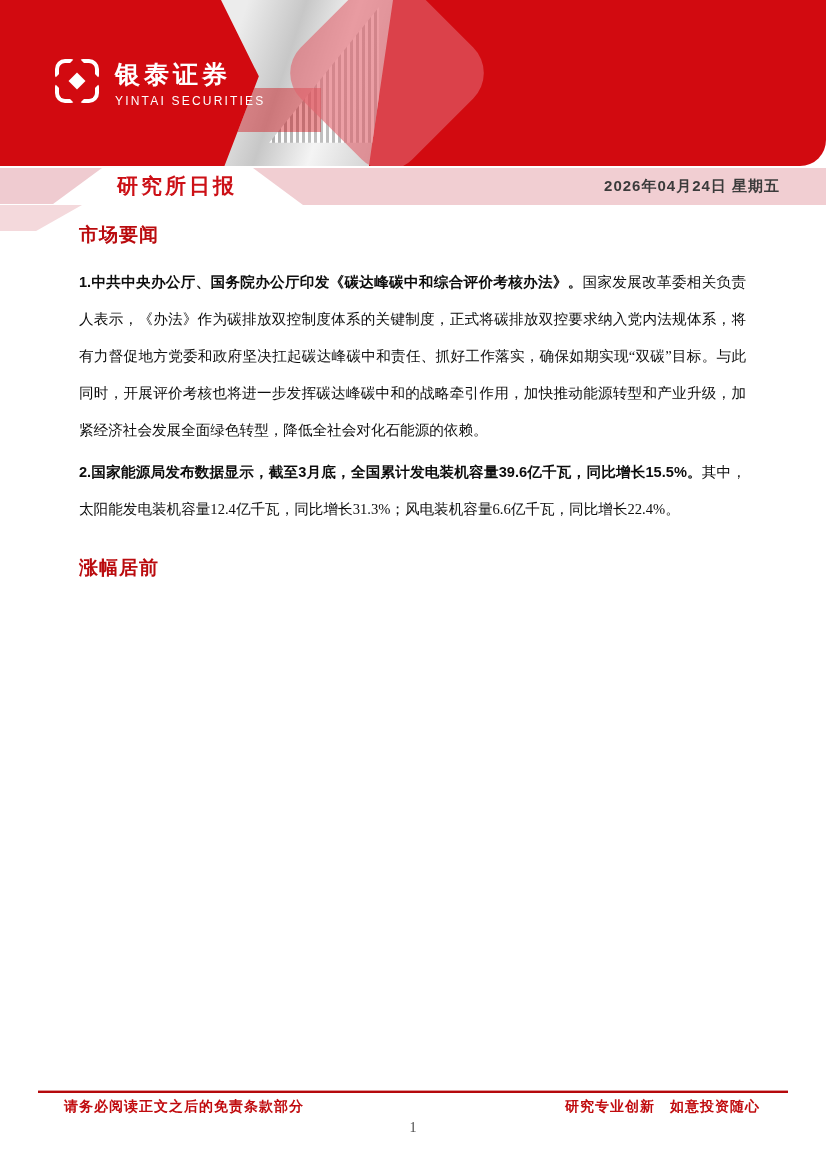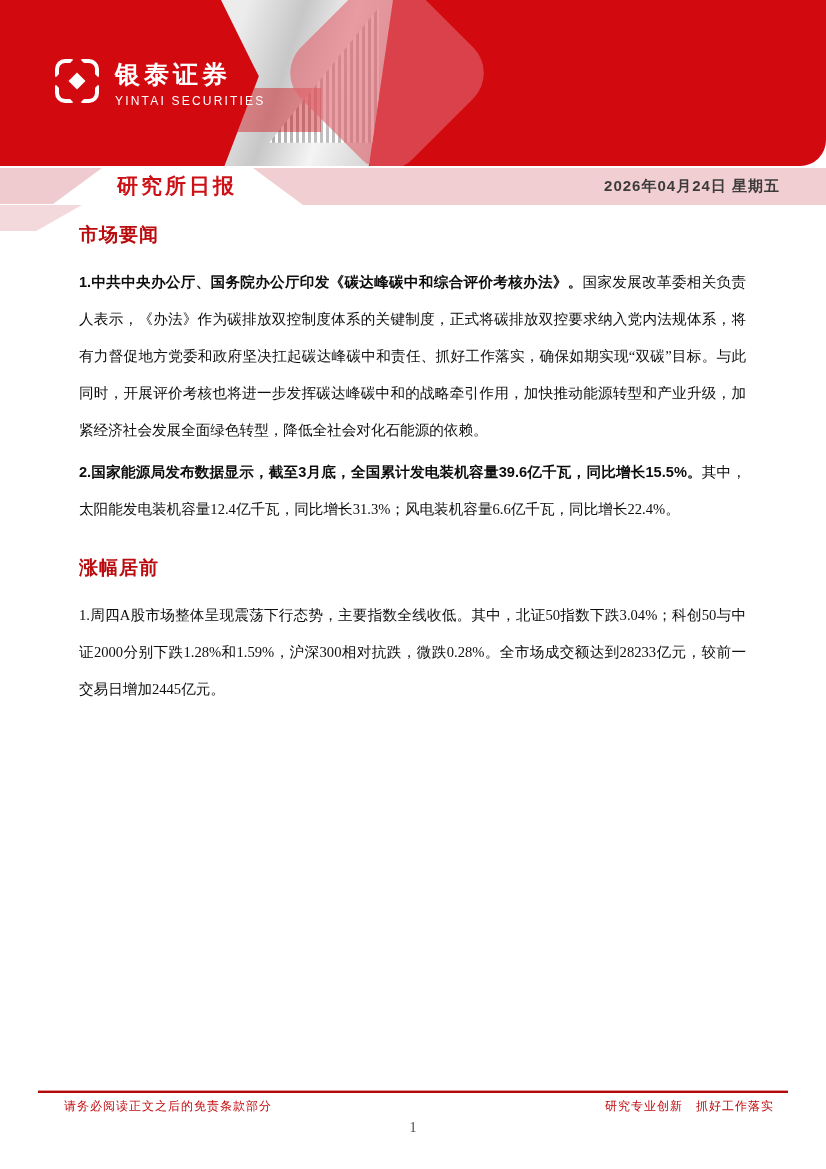--- a/index.html
+++ b/index.html
@@ -93,24 +93,24 @@
     font-family:"Liberation Sans","DejaVu Sans",sans-serif;
     font-weight:bold;
   }
 
   
   .footer-rule {
     position:absolute; left:38px; right:38px; top:1090px; height:3px;
     background:#b5090c; border-top:1px solid #e09a9a;
   }
   .footrow {
-    position:absolute; left:64px; right:52px; top:1098px;
+    position:absolute; left:64px; right:66px; top:1098px;
     display:flex; justify-content:space-between;
     font-family:"Liberation Sans","DejaVu Sans",sans-serif;
-    font-weight:normal; font-size:12px; color:#c00b0e; letter-spacing:1px;
+    font-weight:bold; font-size:14px; color:#c00b0e; letter-spacing:1px;
   }
   .pageno {
     position:absolute; left:0; width:100%; top:1120px; text-align:center;
     font-size:14px; color:#4a4a4a;
   }
 </style>
 </head>
 <body>
 
 <div class="page">
@@ -150,26 +150,25 @@
 
     <h2 class="section-heading">市场要闻</h2>
 
     <p class="para"><span class="lead">1.中共中央办公厅、国务院办公厅印发《碳达峰碳中和综合评价考核办法》。</span><span>国家发展改革委相关负责人表示，《办法》作为碳排放双控制度体系的关键制度，正式将碳排放双控要求纳入党内法规体系，将有力督促地方党委和政府坚决扛起碳达峰碳中和责任、抓好工作落实，确保如期实现“双碳”目标。与此同时，开展评价考核也将进一步发挥碳达峰碳中和的战略牵引作用，加快推动能源转型和产业升级，加紧经济社会发展全面绿色转型，降低全社会对化石能源的依赖。</span></p>
 
     <p class="para"><span class="lead">2.国家能源局发布数据显示，截至3月底，全国累计发电装机容量39.6亿千瓦，同比增长15.5%。</span><span>其中，太阳能发电装机容量12.4亿千瓦，同比增长31.3%；风电装机容量6.6亿千瓦，同比增长22.4%。</span></p>
 
 
     <h2 class="section-heading second">涨幅居前</h2>
 
-    <p class="para"><span class="lead"></span><span>1.周四A股市场整体呈现震荡下行态势，主要指数全线收低。其中，北证50指数下跌3.04%；科创50与中证2000分别下跌1.28%和1.59%，沪深300相对抗跌，微跌0.28%。全市场成交额达到28233亿元，较前一交易日增加2445亿元。</span></p>
 
 
 
   </main>
 
   <div class="footer-rule"></div>
   <div class="footrow">
     <span>请务必阅读正文之后的免责条款部分</span>
-    <span>研究专业创新　抓好工作落实</span>
+    <span>研究专业创新　如意投资随心</span>
   </div>
   <div class="pageno">1</div>
 
 </div>
 
 </body></html>

